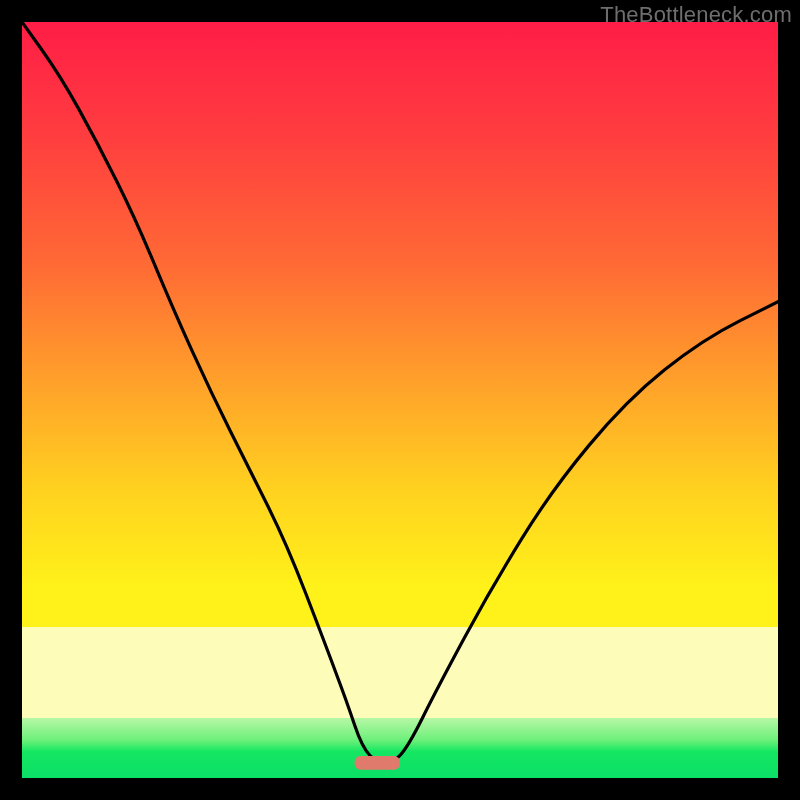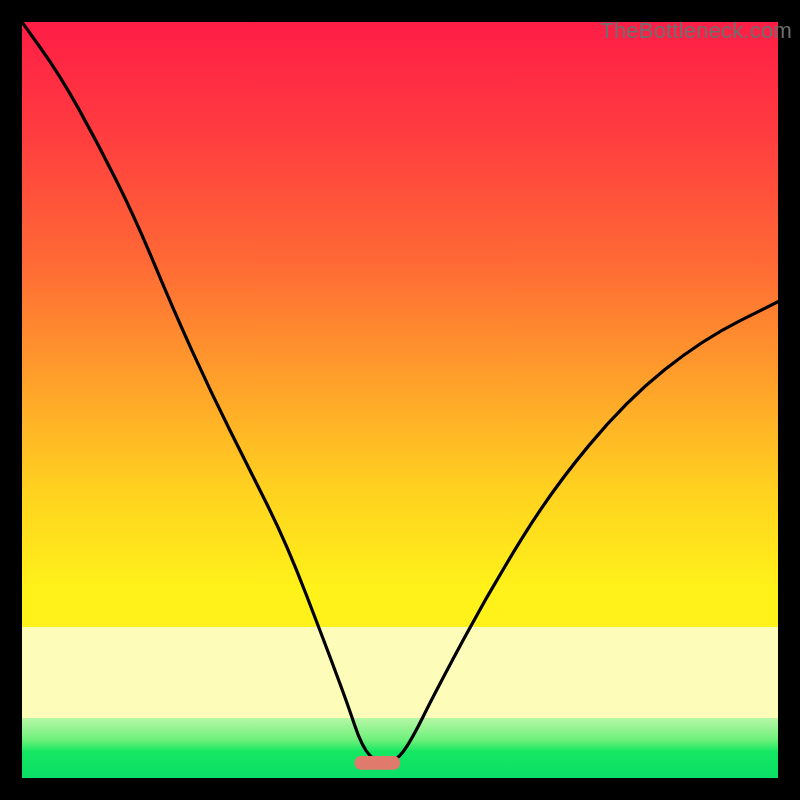--- a/index.html
+++ b/index.html
@@ -46,21 +46,21 @@
   .curve-layer {
     position: absolute;
     left: 22px;
     top: 22px;
     width: 756px;
     height: 756px;
     pointer-events: none;
   }
   .watermark {
     position: absolute;
-    top: 18px;
+    top: 2px;
     right: 8px;
     color: #6e6e6e;
     font-size: 22px;
     letter-spacing: 0.2px;
     user-select: none;
   }
 </style>
 </head>
 <body>
 

